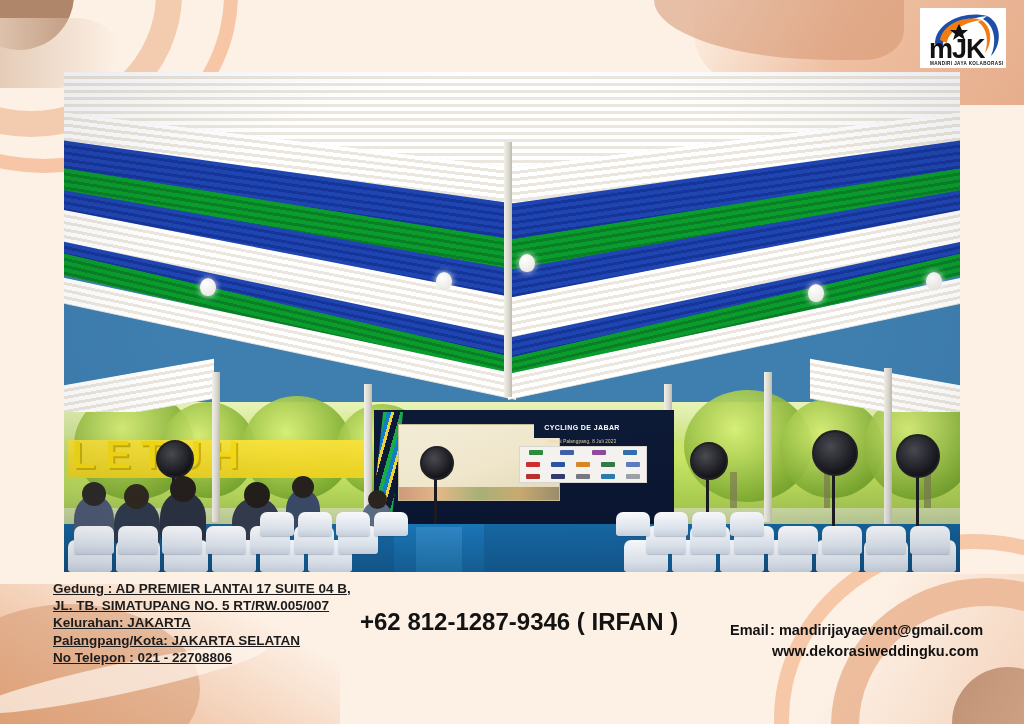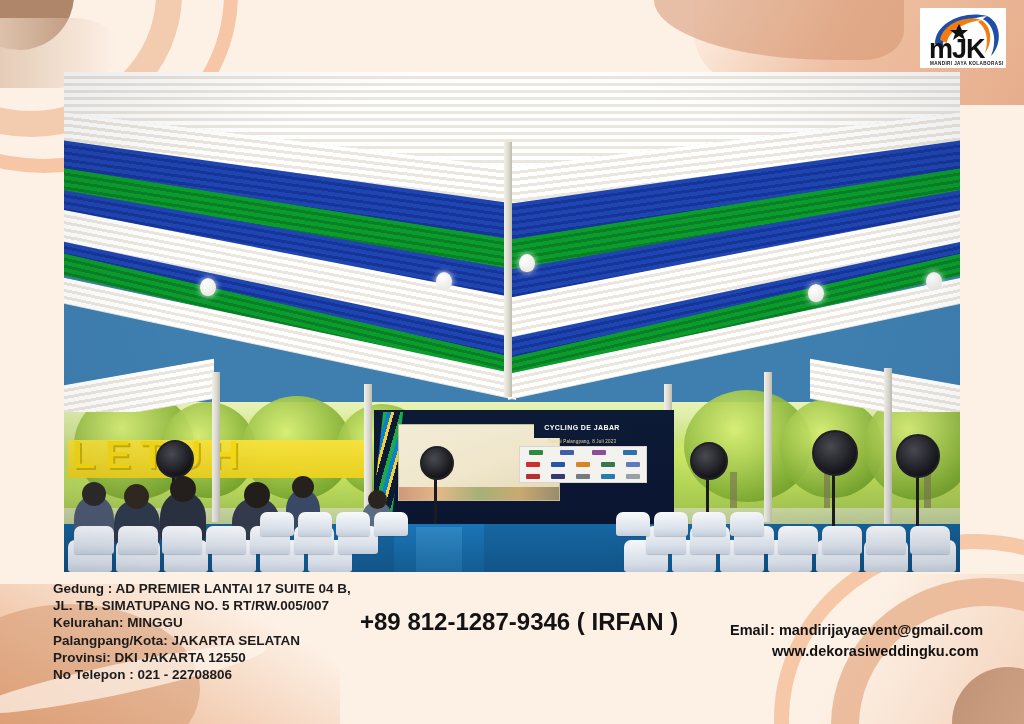--- a/index.html
+++ b/index.html
@@ -280,20 +280,21 @@
     pointer-events:none;
   }
 
   
   .addr-block {
     position:absolute; left:53px; top:580px;
     font-family:"Liberation Sans", sans-serif;
     font-weight:bold; font-size:13.5px; line-height:17.2px;
     color:#1c1c1c;
     white-space:nowrap;
+    text-decoration:underline;
   }
   .center-block {
     position:absolute; left:360px; top:606px;
     font-family:"Liberation Sans", sans-serif;
     font-weight:bold; font-size:24px; line-height:31px;
     color:#131313;
     white-space:nowrap;
   }
   .contact-block {
     position:absolute; left:730px; top:620px;
@@ -510,28 +511,27 @@
         <div class="chair" style="right:310px; top:10px; width:34px; height:24px;"></div>
       </div>
 
       <div class="photo-shade"></div>
     </div>
   </div>
 
   <div class="addr-block">
     <div>Gedung : AD PREMIER LANTAI 17 SUITE 04 B,</div>
     <div>JL. TB. SIMATUPANG NO. 5 RT/RW.005/007</div>
-    <div>Kelurahan: MINGGU</div>
+    <div>Kelurahan: JAKARTA</div>
     <div>Palangpang/Kota: JAKARTA SELATAN</div>
-    <div>Provinsi: DKI JAKARTA 12550</div>
     <div>No Telepon : 021 - 22708806</div>
   </div>
 
   <div class="center-block">
-    <div>+89 812-1287-9346 ( IRFAN )</div>
+    <div>+62 812-1287-9346 ( IRFAN )</div>
   </div>
 
   <div class="contact-block">
     <div>
       <span class="lbl-pad">Email</span><span>:</span>
       <span>mandirijayaevent@gmail.com</span>
     </div>
     <div class="indent">
       <span>www.dekorasiweddingku.com</span>
     </div>

